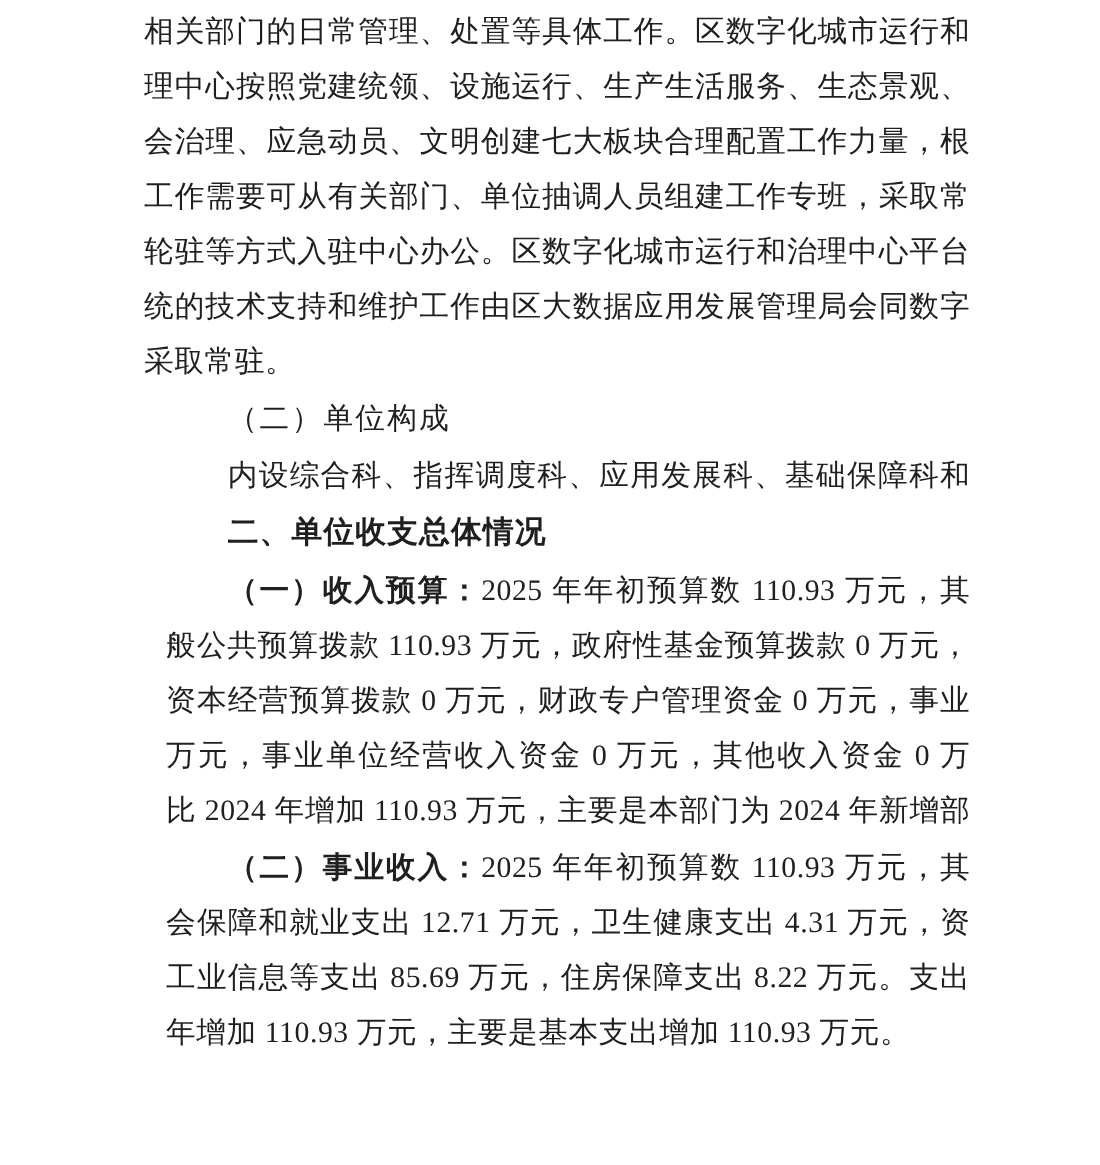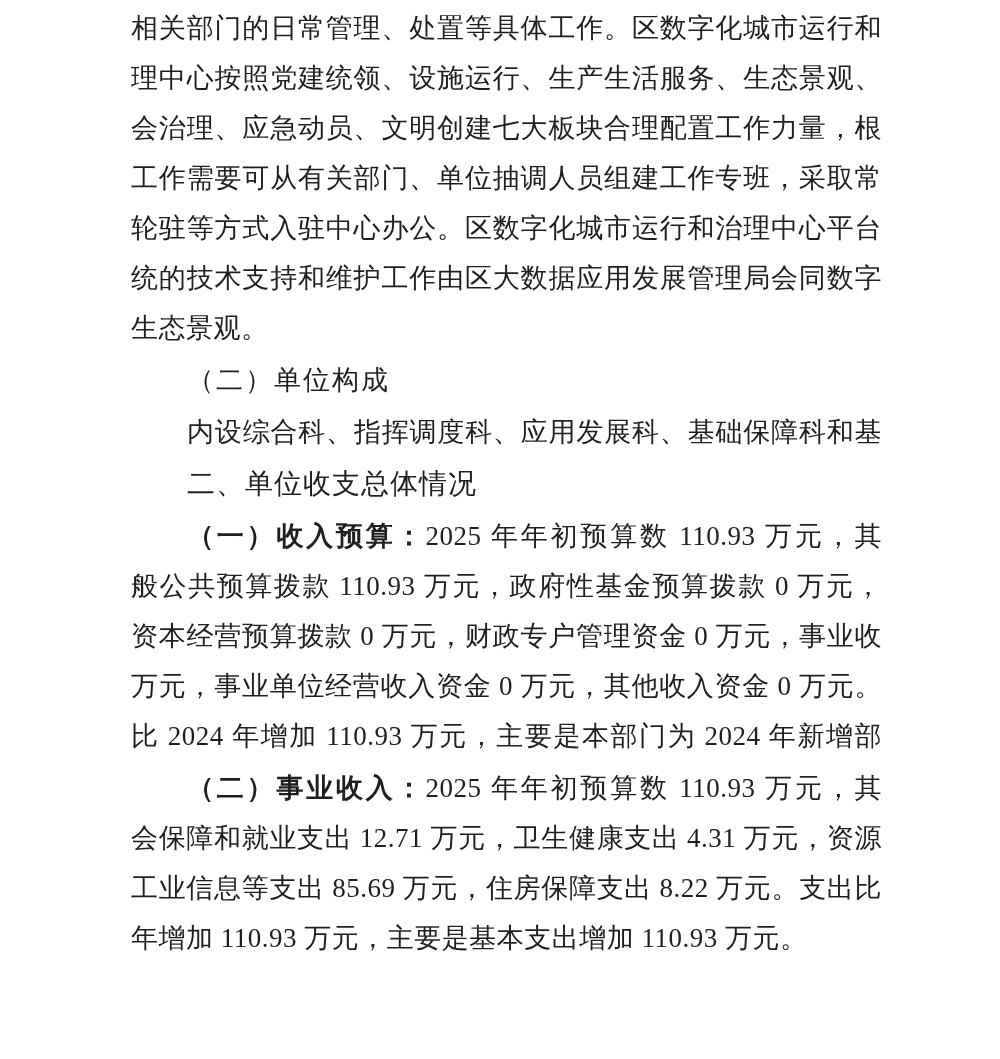--- a/index.html
+++ b/index.html
@@ -15,40 +15,40 @@
   }
   .page {
     box-sizing: border-box;
     width: 1000px;
     height: 1059px;
     padding: 3px 118px 0 131px;
     overflow: hidden;
     background: #ffffff;
   }
   .para { margin: 0; }
-  .para + .para { margin-top: 2px; }
+  .para + .para { margin-top: 2px; margin-left: 20px; }
   .line {
     font-size: 27px;
     line-height: 50px;
     height: 50px;
     overflow: hidden;
     text-align: left;
     letter-spacing: 0.5px;
   }
   .line.justify {
     text-align: justify;
     text-align-last: justify;
     text-justify: inter-character;
   }
   .line.indent {
     text-indent: 56px;
   }
   .para.heading-hei .line {
     font-family: "Liberation Sans", "DejaVu Sans", sans-serif;
-    font-weight: 400;
+    font-weight: 700;
     font-size: 28px;
     letter-spacing: 1px;
   }
   .para.subheading-kaiti .line {
     letter-spacing: 2px;
   }
   .lead {
     font-weight: 700;
   }
 </style>
@@ -56,21 +56,21 @@
 <body>
 
 <div class="page" style="background: rgb(255, 255, 255); color: rgb(31, 31, 31);">
     <div class="para body">
       <div class="line justify">相关部门的日常管理、处置等具体工作。区数字化城市运行和治</div>
       <div class="line justify">理中心按照党建统领、设施运行、生产生活服务、生态景观、社</div>
       <div class="line justify">会治理、应急动员、文明创建七大板块合理配置工作力量，根据</div>
       <div class="line justify">工作需要可从有关部门、单位抽调人员组建工作专班，采取常驻、</div>
       <div class="line justify">轮驻等方式入驻中心办公。区数字化城市运行和治理中心平台系</div>
       <div class="line justify">统的技术支持和维护工作由区大数据应用发展管理局会同数字重</div>
-      <div class="line">生态景观。</div>
+      <div class="line">采取常驻。</div>
     </div>
     <div class="para subheading-kaiti">
       <div class="line indent">（二）单位构成</div>
     </div>
     <div class="para body">
       <div class="line justify indent">内设综合科、指挥调度科、应用发展科、基础保障科和基层</div>
     </div>
     <div class="para heading-hei">
       <div class="line indent">二、单位收支总体情况</div>
     </div>

